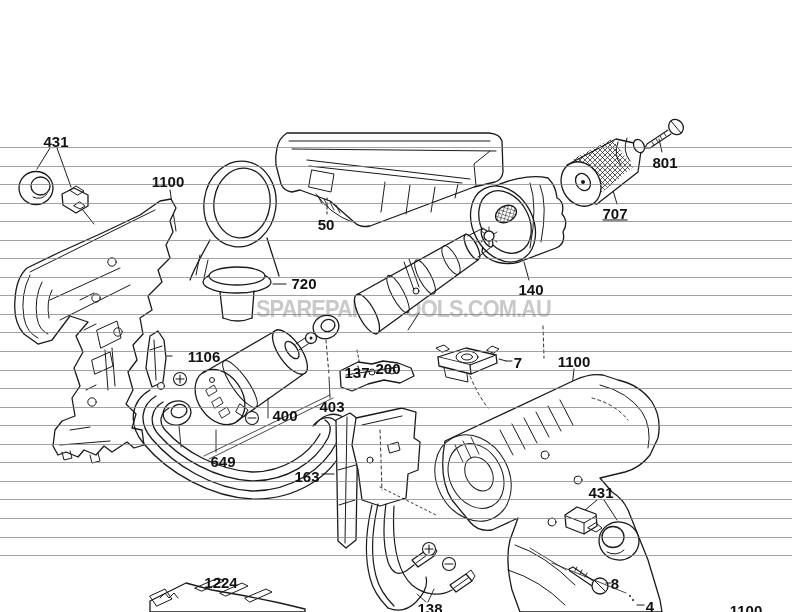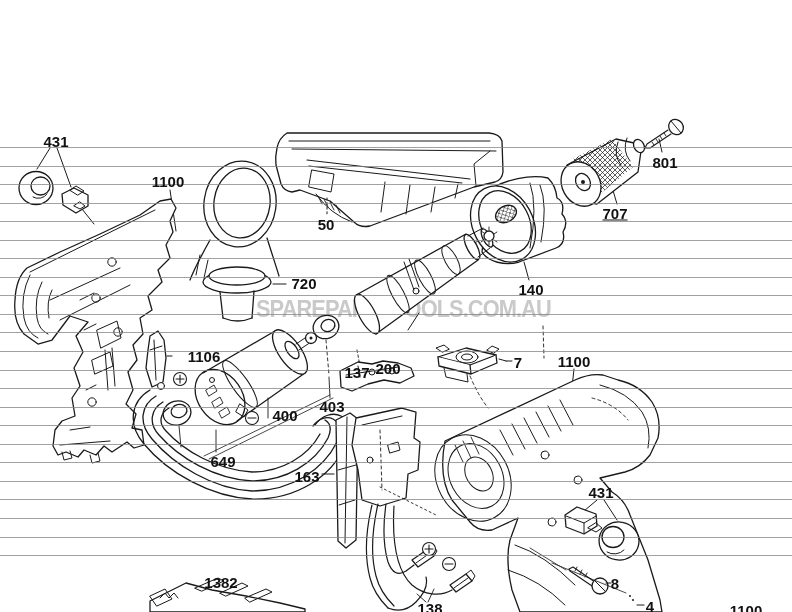--- a/index.html
+++ b/index.html
@@ -322,18 +322,18 @@
       <span class="plabel" style="left: 357px; top: 342px; margin-top: 30px;">137</span>
       <span class="plabel" style="left: 388px; top: 340px; margin-top: 28px;">200</span>
       <span class="plabel" style="left: 518px; top: 362px;">7</span>
       <span class="plabel" style="left: 574px; top: 361px;">1100</span>
       <span class="plabel" style="left: 332px; top: 406px;">403</span>
       <span class="plabel" style="left: 285px; top: 415px;">400</span>
       <span class="plabel" style="left: 223px; top: 461px;">649</span>
       <span class="plabel" style="left: 307px; top: 476px;">163</span>
       <span class="plabel" style="left: 601px; top: 492px;">431</span>
       <span class="plabel" style="left: 615px; top: 583px;">8</span>
-      <span class="plabel" style="left: 221px; top: 582px;">1382</span>
+      <span class="plabel" style="left: 221px; top: 582px;">1224</span>
       <span class="plabel" style="left: 430px; top: 608px;">138</span>
       <span class="plabel" style="left: 650px; top: 606px;">4</span>
       <span class="plabel" style="left: 746px; top: 610px;">1100</span>
     </div>
 </div>
 
 </body></html>

